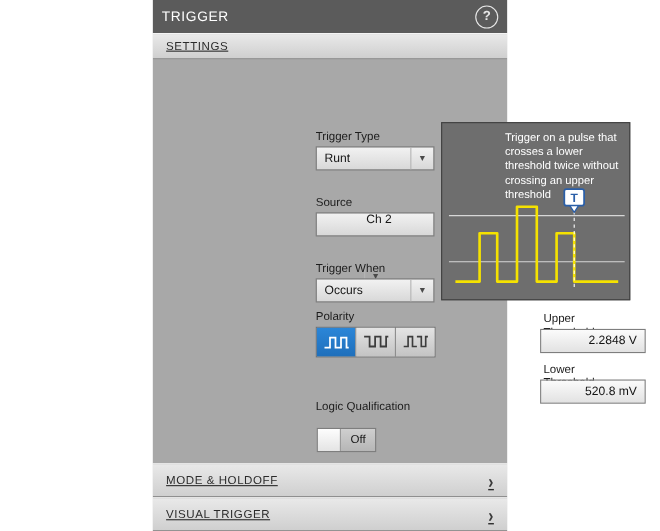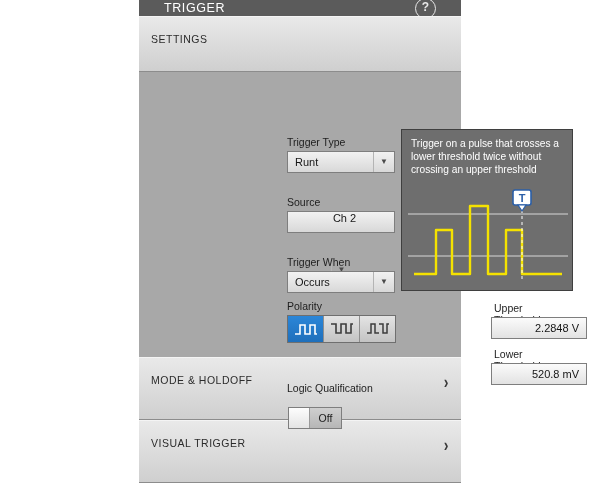--- a/index.html
+++ b/index.html
@@ -18,25 +18,25 @@
     left: 139px;
     top: 0px;
     width: 322px;
     height: 483px;
     background: #a8a8a8;
     display: flex;
     flex-direction: column;
   }
   
   .titlebar {
-    height: 16px;
+    height: 30px;
     background: #5b5b5b;
     display: flex;
     align-items: center;
-    padding: 0 25px;
+    padding: 0 8px;
     flex: 0 0 auto;
     gap: 47px;
   }
   .titlebar .title {
     color: #ffffff;
     font-size: 12.5px;
     letter-spacing: 0.6px;
     flex: 1 1 auto;
   }
   .help-btn {
@@ -51,26 +51,27 @@
     font-weight: bold;
     cursor: pointer;
   }
   
   .section-bar {
     height: 22px;
     background: linear-gradient(to bottom, #e9e9e9 0%, #cfcfcf 100%);
     border-top: 1px solid #f4f4f4;
     border-bottom: 1px solid #8c8c8c;
     display: flex;
-    align-items: flex-start;
-    padding: 16px 12px;
+    align-items: center;
+    padding: 0 12px;
     font-size: 10.5px;
     color: #2b2b2b;
     letter-spacing: 0.5px;
     flex: 0 0 auto;
+    text-decoration: underline;
   }
   .section-bar .lbl { flex: 1 1 auto; }
   .chev {
     font-size: 14px;
     color: #3a3a3a;
     font-weight: bold;
     transform: scaleY(1.25);
   }
   
   .body {
@@ -117,20 +118,21 @@
     height: 162px;
     background: #6e6e6e;
     border: 1px solid #3f3f3f;
     box-sizing: border-box;
     padding: 7px 9px;
   }
   .infobox .txt {
     color: #ffffff;
     font-size: 10.2px;
     line-height: 13px;
+    margin-left: 48px;
   }
   .wave-area {
     position: absolute;
     left: 6px;
     top: 58px;
     width: 160px;
     height: 96px;
   }
   
   .pol-group {

